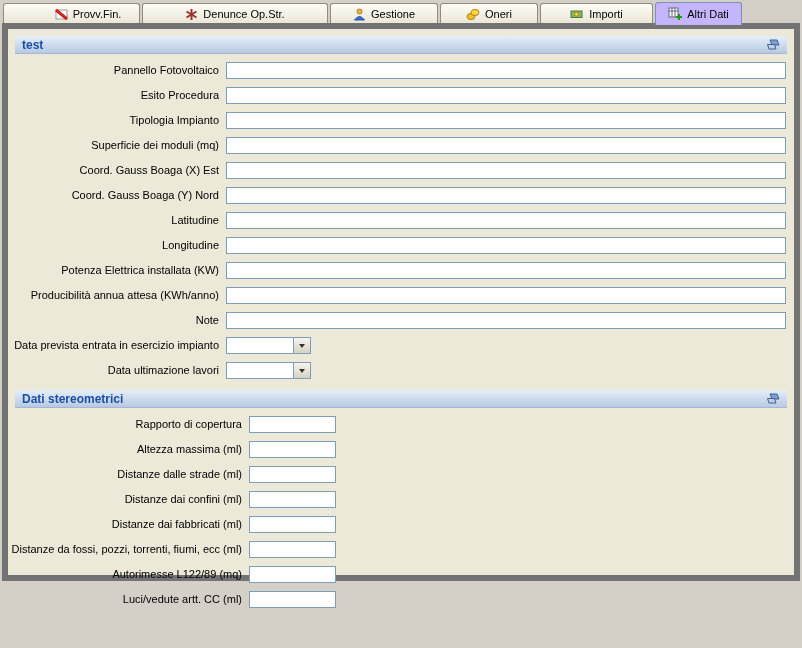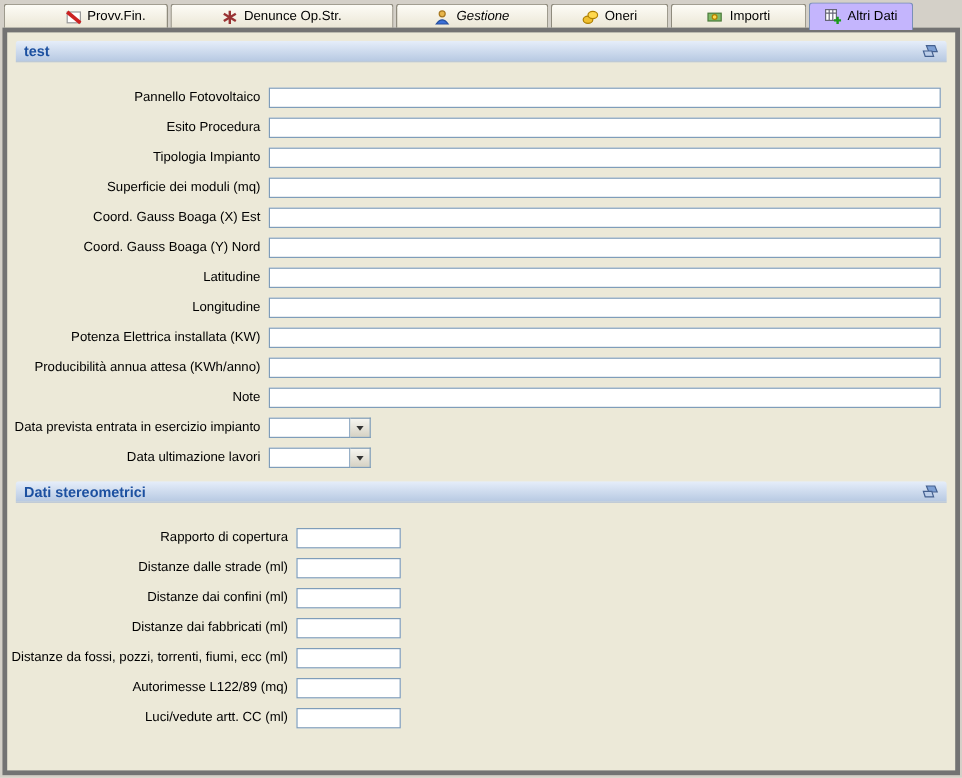--- a/index.html
+++ b/index.html
@@ -19,48 +19,48 @@
     background: #d4d0c8;
   }
   .tab {
     height: 21px; display: flex; align-items: center; justify-content: center; gap: 5px;
     border: 1px solid #8f8b7d; border-bottom: none; border-radius: 3px 3px 0 0;
     background: linear-gradient(#fdfcf6, #eae5d4);
     cursor: pointer; white-space: nowrap;
   }
   .tab:nth-child(1) { width: 137px; padding-left: 33px; }
   .tab:nth-child(2) { width: 186px; }
-  .tab:nth-child(3) { width: 127px; font-style: italic; }
+  .tab:nth-child(3) { width: 108px; }
   .tab:nth-child(4) { width: 98px; }
   .tab:nth-child(5) { width: 113px; }
   .tab:nth-child(6) { width: 87px; }
   .tab.active {
     background: #c4b5fd; height: 23px; margin-bottom: -1px; z-index: 2;
     border-color: #7a90b8;
   }
   .tab-icon { display: inline-flex; align-items: center; }
   .tab-label { line-height: 11px; }
 
   
   .panel {
-    position: absolute; left: 2px; top: 23px; width: 798px; height: 623px;
-    background: #ece9d8; border: 4px solid #737373;
+    position: absolute; left: 2px; top: 23px; width: 798px; height: 558px;
+    background: #ece9d8; border: 6px solid #737373;
   }
 
   .section-header {
     margin: 7px 7px 0 7px; height: 18px;
     display: flex; align-items: center; justify-content: space-between;
     padding: 0 7px; border-radius: 3px 3px 0 0;
     background: linear-gradient(#e6eefa, #b7c9e2);
     border-bottom: 1px solid #a4b8d4;
   }
   .section-title { color: #1c50a0; font-weight: bold; font-size: 12px; }
   .header-icon { display: inline-flex; cursor: pointer; }
 
-  .form { padding-top: 17px; }
+  .form { padding-top: 4px; }
   .row { display: flex; align-items: center; height: 25px; }
   .label { text-align: right; line-height: 13px; }
   .f1 .label { width: 218px; padding-right: 7px; }
   .f2 .label { width: 241px; padding-right: 7px; }
 
   input[type="text"] {
     height: 17px; border: 1px solid #7f9db9; background: #ffffff;
     font-family: "Liberation Sans", sans-serif; font-size: 11px; padding: 1px 3px;
   }
   .input-wide { width: 560px; }
@@ -254,20 +254,24 @@
       </span>
     </div>
 
     <div class="form f2">
 
       <div class="row">
         <span class="label">Rapporto di copertura</span>
         <input type="text" class="input-small" value="" style="">
       </div>
 
+      <div class="row">
+        <span class="label">Altezza massima (ml)</span>
+        <input type="text" class="input-small" value="" style="">
+      </div>
 
       <div class="row">
         <span class="label">Distanze dalle strade (ml)</span>
         <input type="text" class="input-small" value="" style="">
       </div>
 
       <div class="row">
         <span class="label">Distanze dai confini (ml)</span>
         <input type="text" class="input-small" value="" style="">
       </div>

